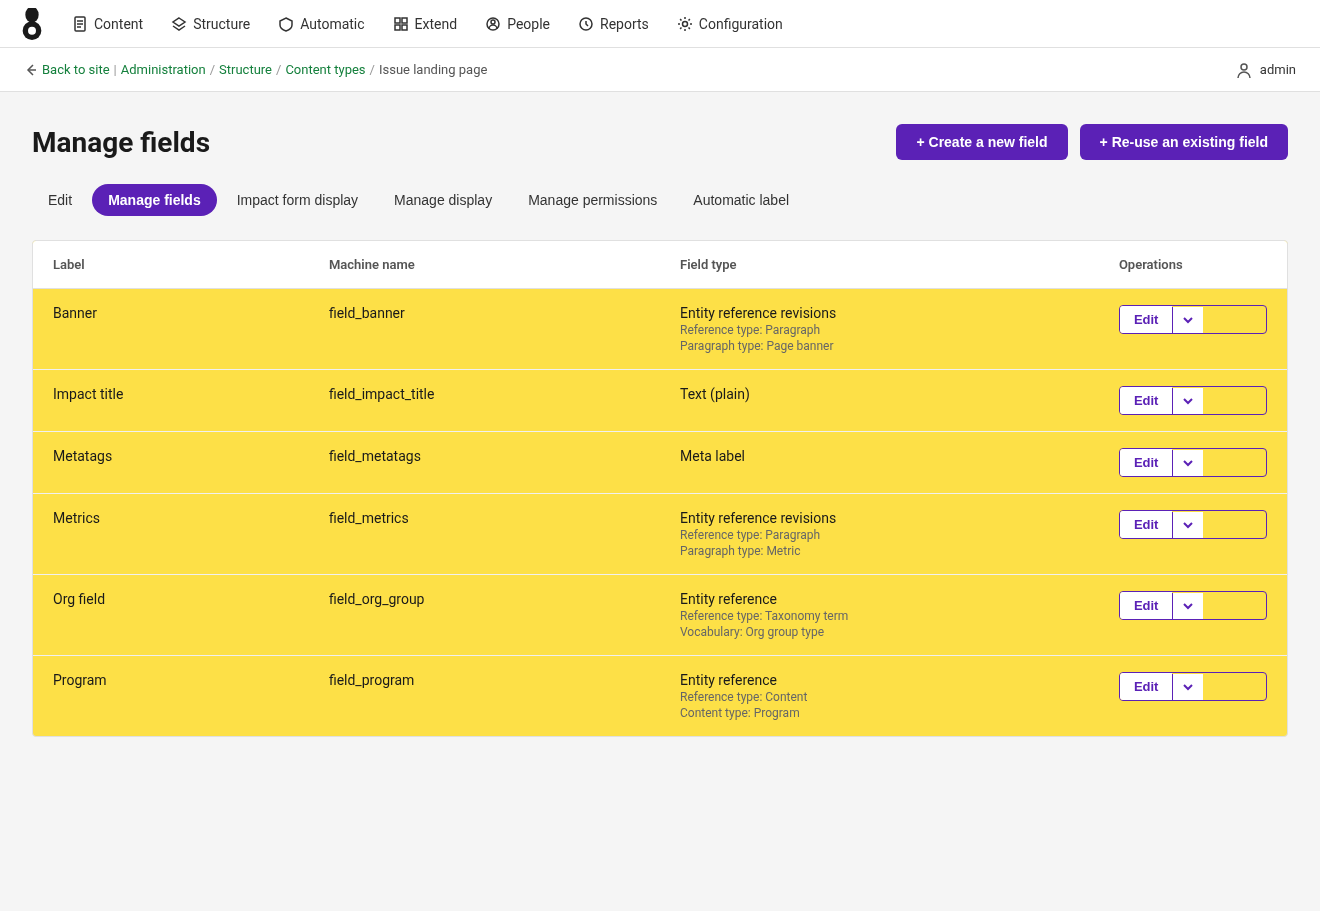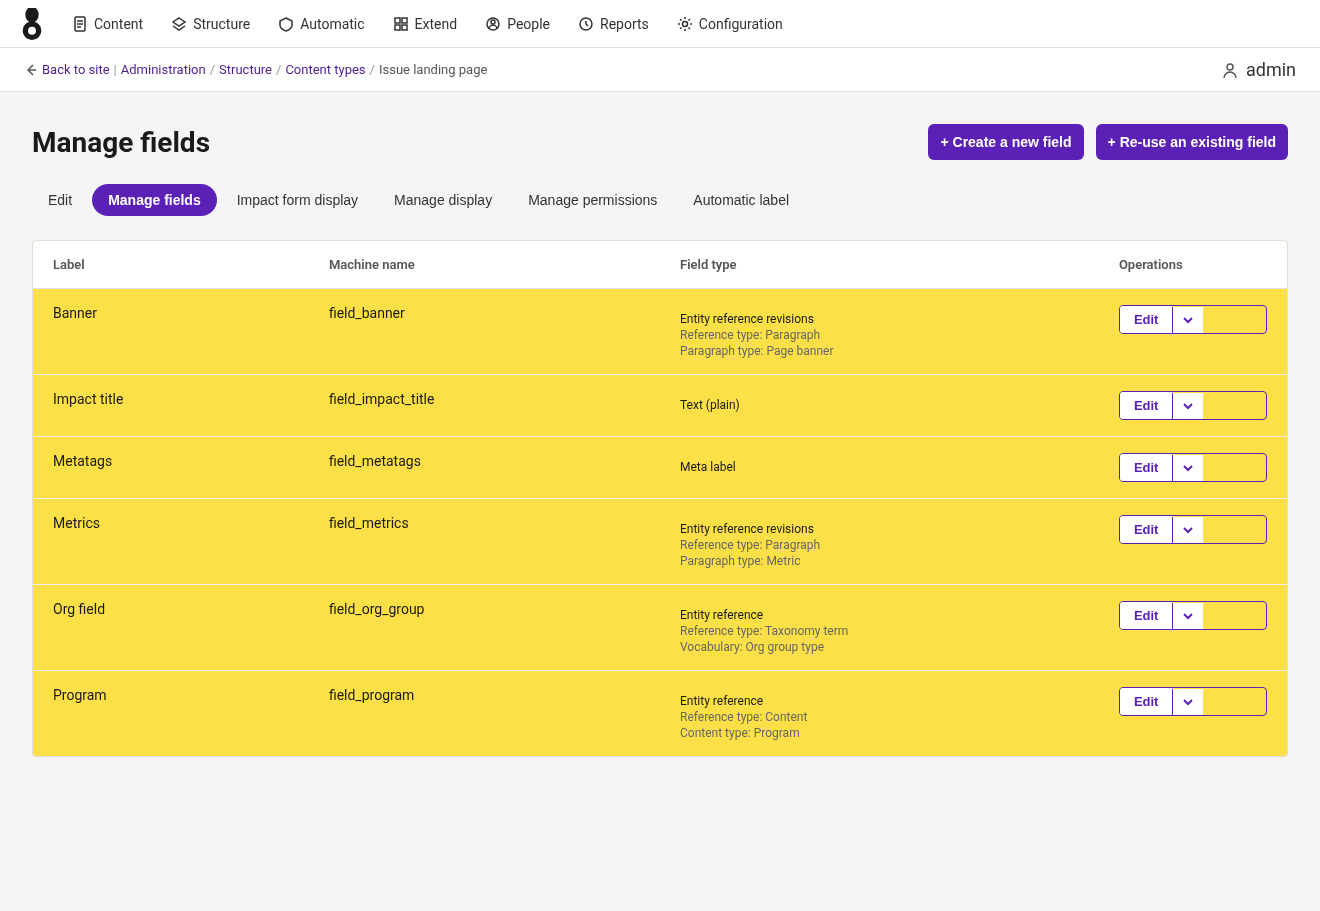--- a/index.html
+++ b/index.html
@@ -8,47 +8,47 @@
     
     .top-nav { background: #fff; border-bottom: 1px solid #e0e0e0; display: flex; align-items: center; padding: 0 16px; height: 48px; gap: 4px; }
     .nav-logo { width: 32px; height: 32px; margin-right: 8px; }
     .nav-logo svg { width: 32px; height: 32px; }
     .nav-item { display: flex; align-items: center; gap: 6px; padding: 8px 12px; cursor: pointer; border-radius: 4px; color: #333; font-size: 14px; text-decoration: none; }
     .nav-item svg { width: 16px; height: 16px; }
 
     
     .breadcrumb-bar { background: #fff; border-bottom: 1px solid #e0e0e0; display: flex; align-items: center; justify-content: space-between; padding: 0 24px; height: 44px; }
     .breadcrumb { display: flex; align-items: center; gap: 4px; font-size: 13px; color: #555; }
-    .breadcrumb a { color: #4c1d95; text-decoration: none; }
+    .breadcrumb a { color: #15803d; text-decoration: none; }
     .breadcrumb-sep { color: #999; }
-    .admin-user { display: flex; align-items: center; gap: 6px; font-size: 18px; color: #333; cursor: pointer; }
+    .admin-user { display: flex; align-items: center; gap: 6px; font-size: 13px; color: #333; cursor: pointer; }
     .admin-user svg { width: 20px; height: 20px; }
 
     
     .main { padding: 32px 32px; }
 
     
     .page-header { display: flex; align-items: center; justify-content: space-between; margin-bottom: 24px; }
     .page-title { font-size: 28px; font-weight: 700; color: #1a1a1a; }
     .header-buttons { display: flex; gap: 12px; }
-    .btn-primary { background: #5b21b6; color: #fff; border: none; padding: 10px 12px; border-radius: 6px; font-size: 14px; font-weight: 600; cursor: pointer; }
+    .btn-primary { background: #5b21b6; color: #fff; border: none; padding: 10px 20px; border-radius: 6px; font-size: 14px; font-weight: 600; cursor: pointer; }
 
     
     .tabs { display: flex; align-items: center; gap: 4px; margin-bottom: 24px; border-bottom: none; }
     .tab { padding: 8px 16px; border-radius: 20px; font-size: 14px; cursor: pointer; color: #333; border: none; background: transparent; }
     .tab.active { background: #5b21b6; color: #fff; font-weight: 600; }
 
     
     .table-card { background: #fde047; border-radius: 4px; border: 1px solid #e0e0e0; overflow: hidden; }
     .fields-table { width: 100%; border-collapse: collapse; }
     .fields-table th { text-align: left; padding: 16px 20px; font-size: 13px; font-weight: 600; color: #555; border-bottom: 1px solid #e0e0e0; background: #fff; }
     .fields-table td { padding: 16px 20px; vertical-align: top; border-bottom: 1px solid #f0f0f0; }
     .fields-table tr:last-child td { border-bottom: none; }
 
-    .field-type-main { font-size: 12px; color: #1a1a1a; margin-top: 7px; }
+    .field-type-main { font-size: 14px; color: #1a1a1a; }
     .field-type-sub { font-size: 12px; color: #666; margin-top: 2px; }
 
     
     .edit-btn-group { display: flex; align-items: center; border: 1.5px solid #5b21b6; border-radius: 4px; overflow: hidden; }
     .edit-btn { background: #fff; color: #5b21b6; border: none; padding: 6px 14px; font-size: 13px; font-weight: 600; cursor: pointer; }
     .edit-dropdown-btn { background: #fff; color: #5b21b6; border: none; border-left: 1.5px solid #5b21b6; padding: 6px 8px; cursor: pointer; display: flex; align-items: center; }
     .edit-dropdown-btn svg { width: 14px; height: 14px; }
 
     .col-label { width: 22%; }
     .col-machine { width: 28%; }

